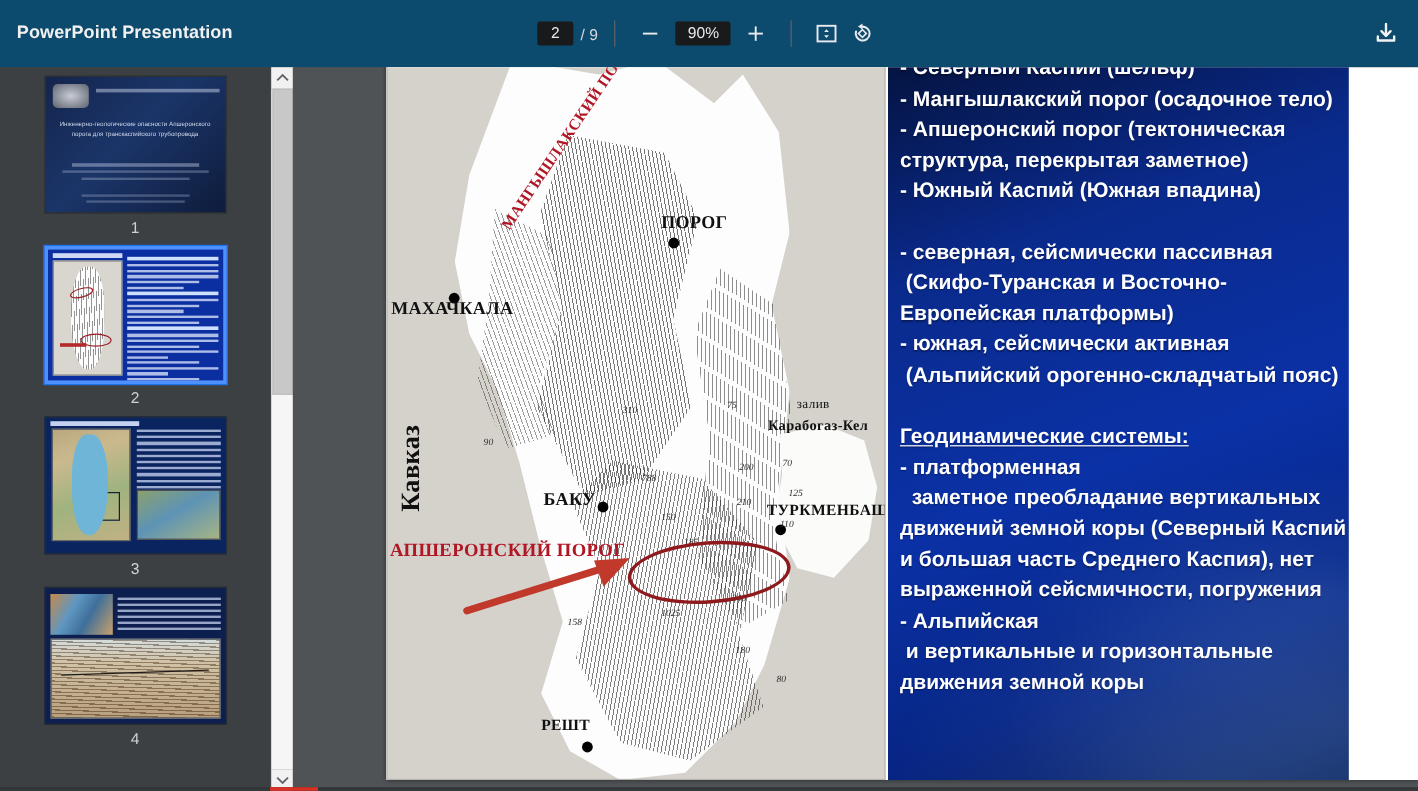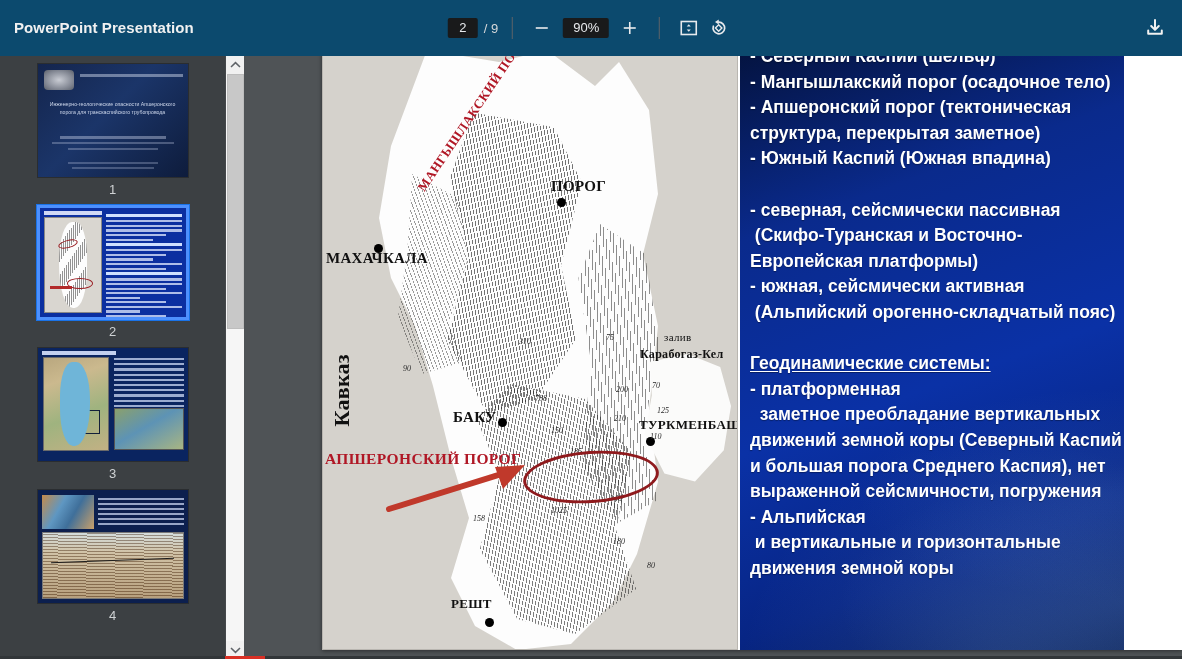--- a/index.html
+++ b/index.html
@@ -670,21 +670,21 @@
           <div class="line">- северная, сейсмически пассивная</div>
           <div class="line"> (Скифо-Туранская и Восточно-</div>
           <div class="line">Европейская платформы)</div>
           <div class="line">- южная, сейсмически активная</div>
           <div class="line"> (Альпийский орогенно-складчатый пояс)</div>
           <div class="blank"></div>
           <div class="line hdg">Геодинамические системы:</div>
           <div class="line">- платформенная</div>
           <div class="line">  заметное преобладание вертикальных</div>
           <div class="line">движений земной коры (Северный Каспий</div>
-          <div class="line">и большая порога Среднего Каспия), нет</div>
+          <div class="line">и большая часть Среднего Каспия), нет</div>
           <div class="line">выраженной сейсмичности, погружения</div>
           <div class="line">- Альпийская</div>
           <div class="line"> и вертикальные и горизонтальные</div>
           <div class="line">движения земной коры</div>
 
         </div>
       </div>
 
     </div>
   </div>

